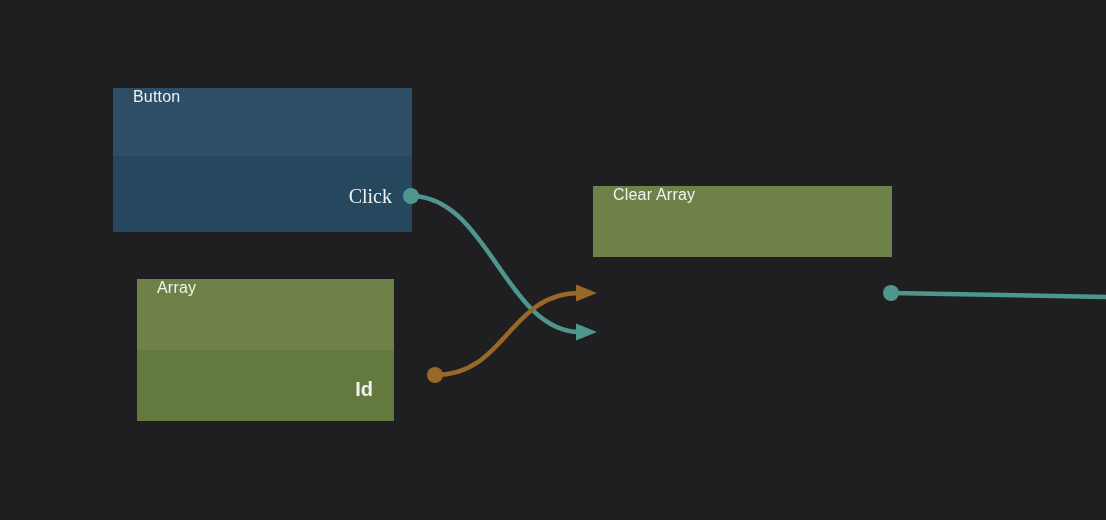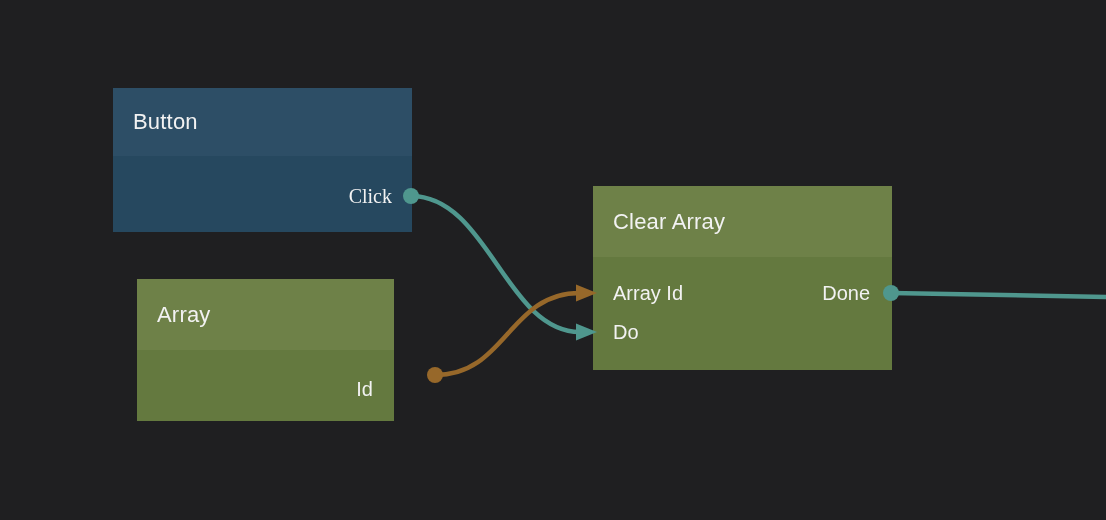--- a/index.html
+++ b/index.html
@@ -8,44 +8,44 @@
     width:1106px; height:520px;
     background:#1F1F21;
     overflow:hidden;
     font-family:"Liberation Sans", sans-serif;
   }
   .node {
     position:absolute;
     color:#F2F2F2;
   }
   .node-header {
-    display:flex; align-items:center;
+    display:flex; 
     padding:0 20px;
-    font-size:22px;
+    font-size:16px;
     letter-spacing:0.2px;
   }
   .node-body { position:relative; }
   .port-label {
     position:absolute;
     font-size:20px;
     line-height:28px;
     white-space:nowrap;
   }
 
   
   #node-button { left:113px; top:88px; width:299px; height:144px; }
   #node-button .node-header { height:68px; background:#2D4E66; }
   #node-button .node-body   { height:76px; background:#26485F; }
   #node-button .port-click  { top:26px; right:20px;font-family:Liberation Serif, serif; }
 
   
   #node-array { left:137px; top:279px; width:257px; height:142px; }
   #node-array .node-header { height:71px; background:#6E8148; }
   #node-array .node-body   { height:71px; background:#64793F; }
-  #node-array .port-id     { top:25px; right:21px; }
+  #node-array .port-id     { top:25px; right:21px;font-weight:bold; }
 
   
   #node-clear-array { left:593px; top:186px; width:299px; height:184px;border-radius:11px; }
   #node-clear-array .node-header { height:71px; background:#6E8148; }
   #node-clear-array .node-body   { height:113px; background:#64793F; }
   #node-clear-array .port-array-id { top:22px; left:20px; }
   #node-clear-array .port-do       { top:61px; left:20px; }
   #node-clear-array .port-done     { top:22px; right:22px; }
 
   .wire-layer {
@@ -74,25 +74,20 @@
     </div>
     <div class="node-body">
       <span class="port-label port-id">Id</span>
     </div>
   </div>
 
   <div class="node" id="node-clear-array">
     <div class="node-header">
       <span>Clear Array</span>
     </div>
-    <div class="node-body">
-      <span class="port-label port-array-id">Array Id</span>
-      <span class="port-label port-do">Do</span>
-      <span class="port-label port-done">Done</span>
-    </div>
   </div>
 
   <svg class="wire-layer" viewBox="0 0 1106 520" xmlns="http://www.w3.org/2000/svg">
 
     <path d="M 411 196 C 488 196 506 332 580 332" fill="none" stroke-width="4.5" stroke-linecap="round" stroke="#4F978E"></path>
 
     <path d="M 435 375 C 507 375 508 293 580 293" fill="none" stroke-width="4.5" stroke-linecap="round" stroke="#97682A"></path>
 
     <path d="M 891 293 L 1106 297" fill="none" stroke-width="4.5" stroke-linecap="round" stroke="#4F978E"></path>
 

